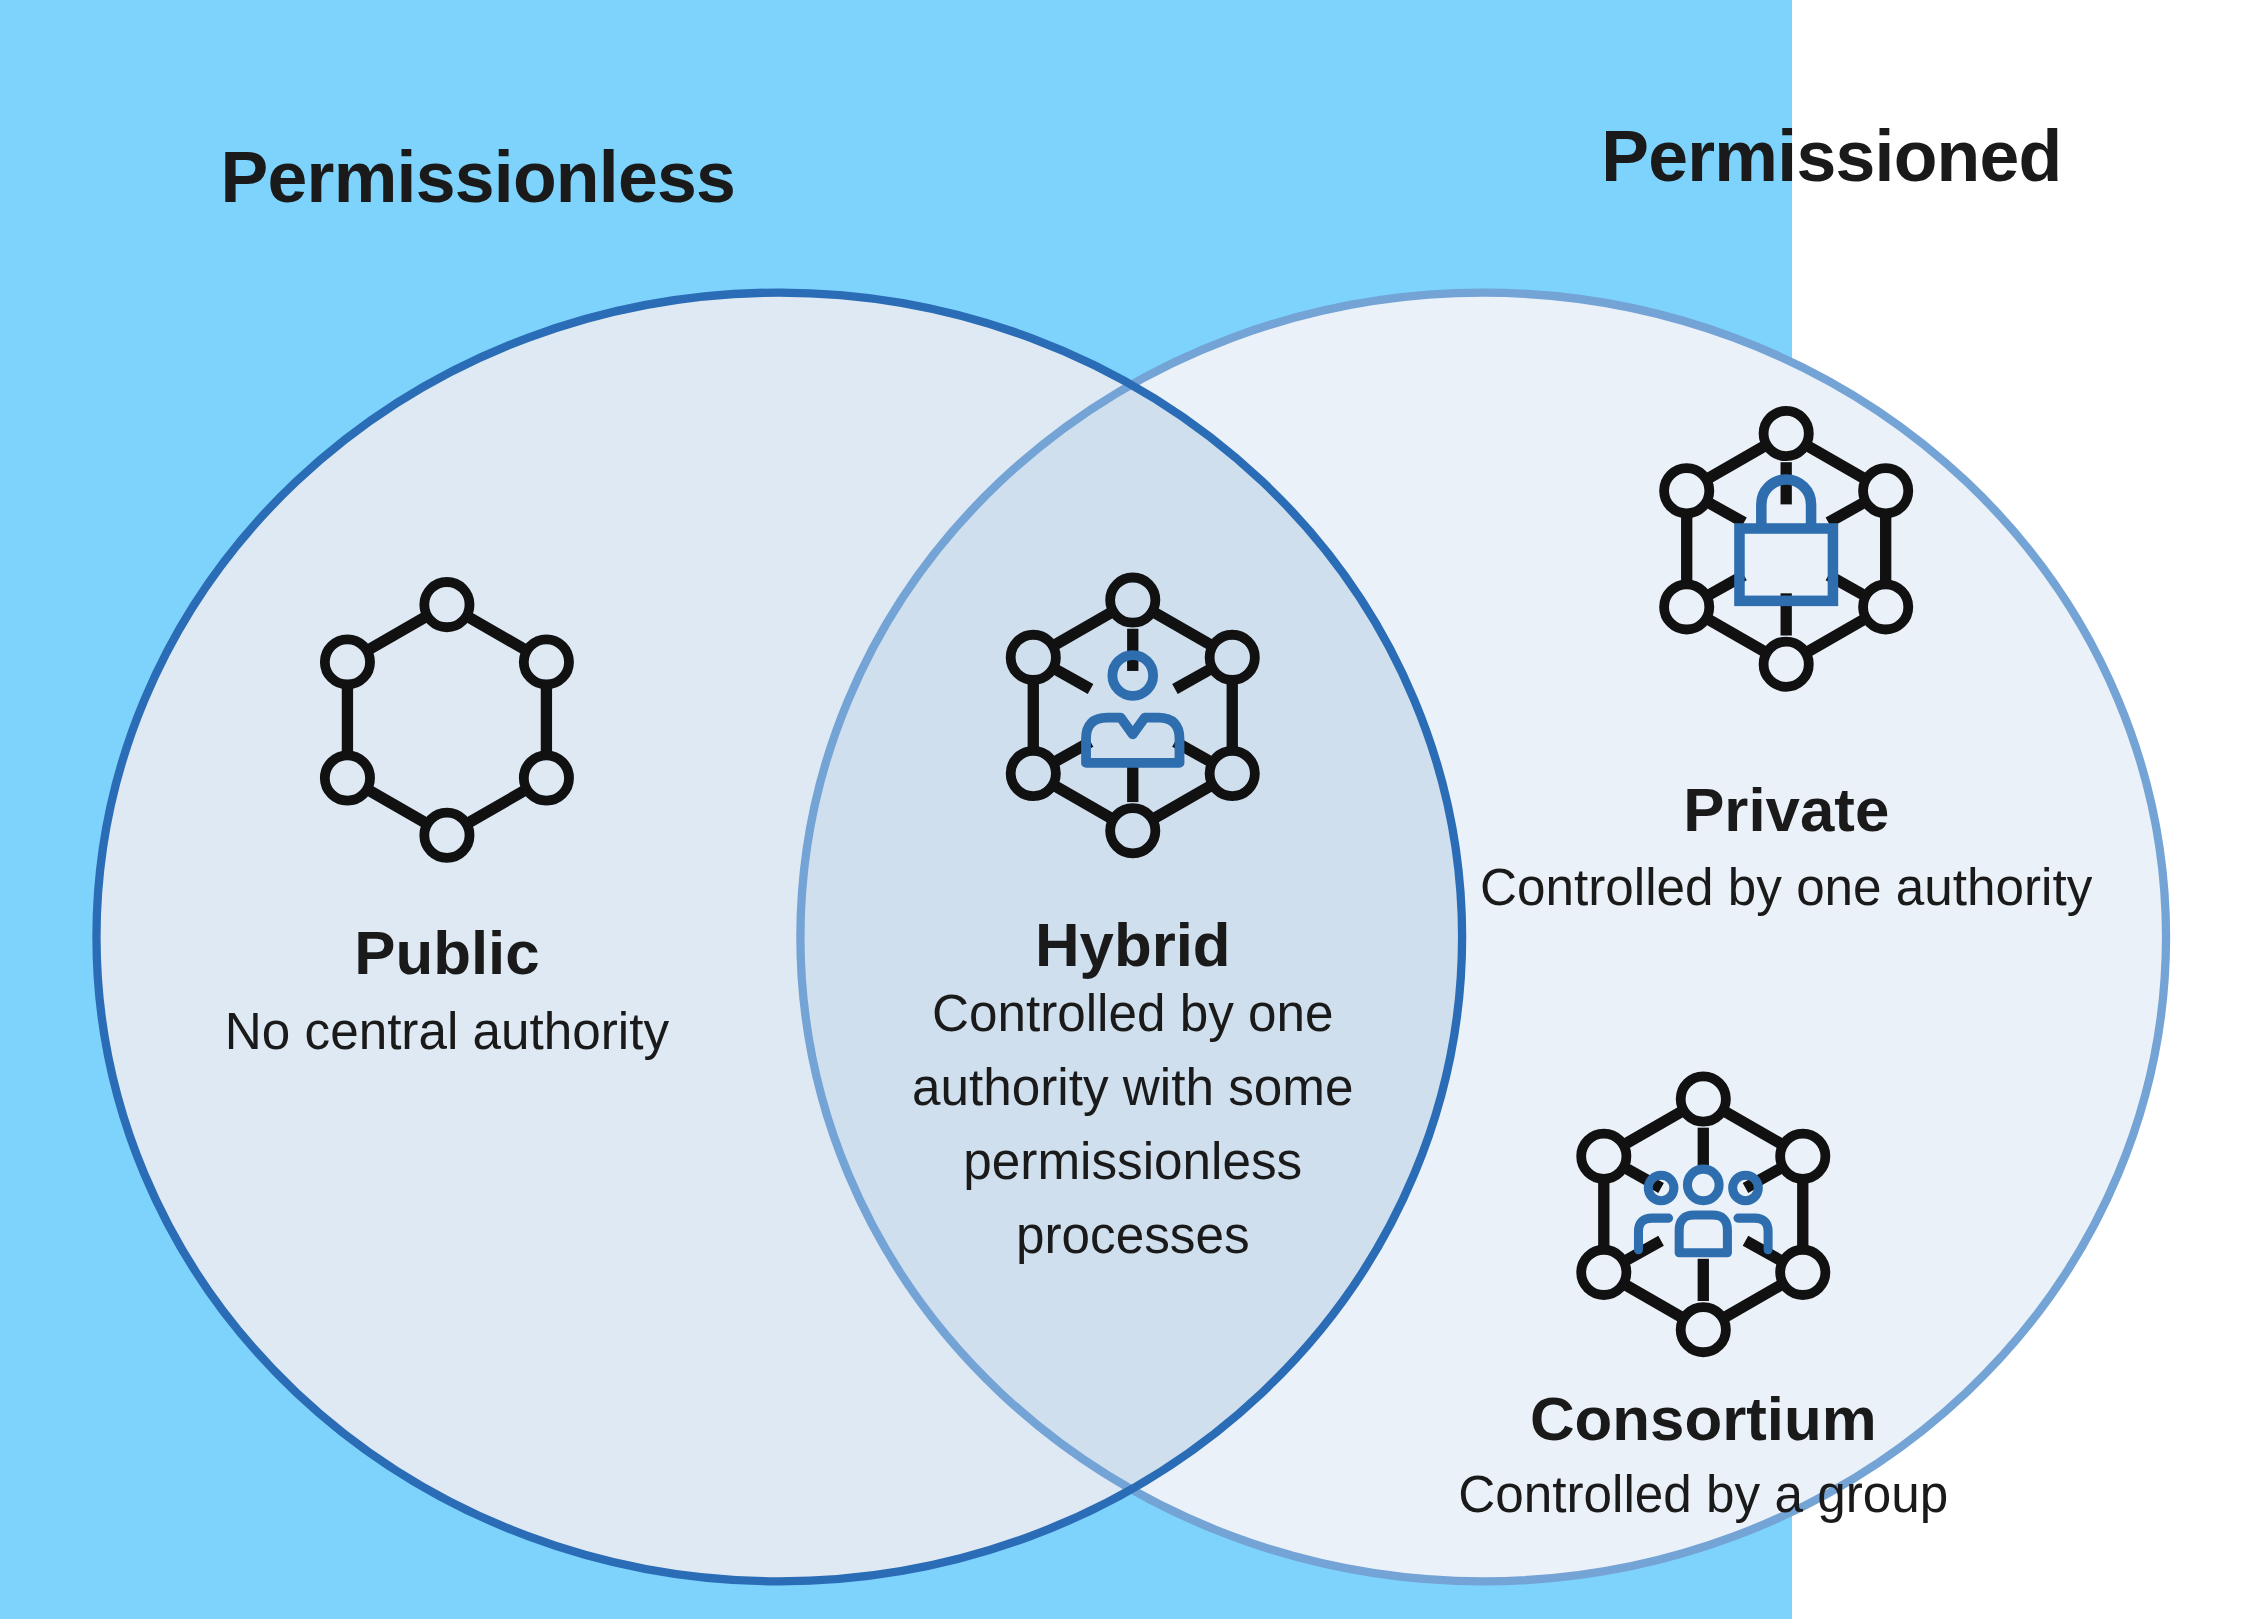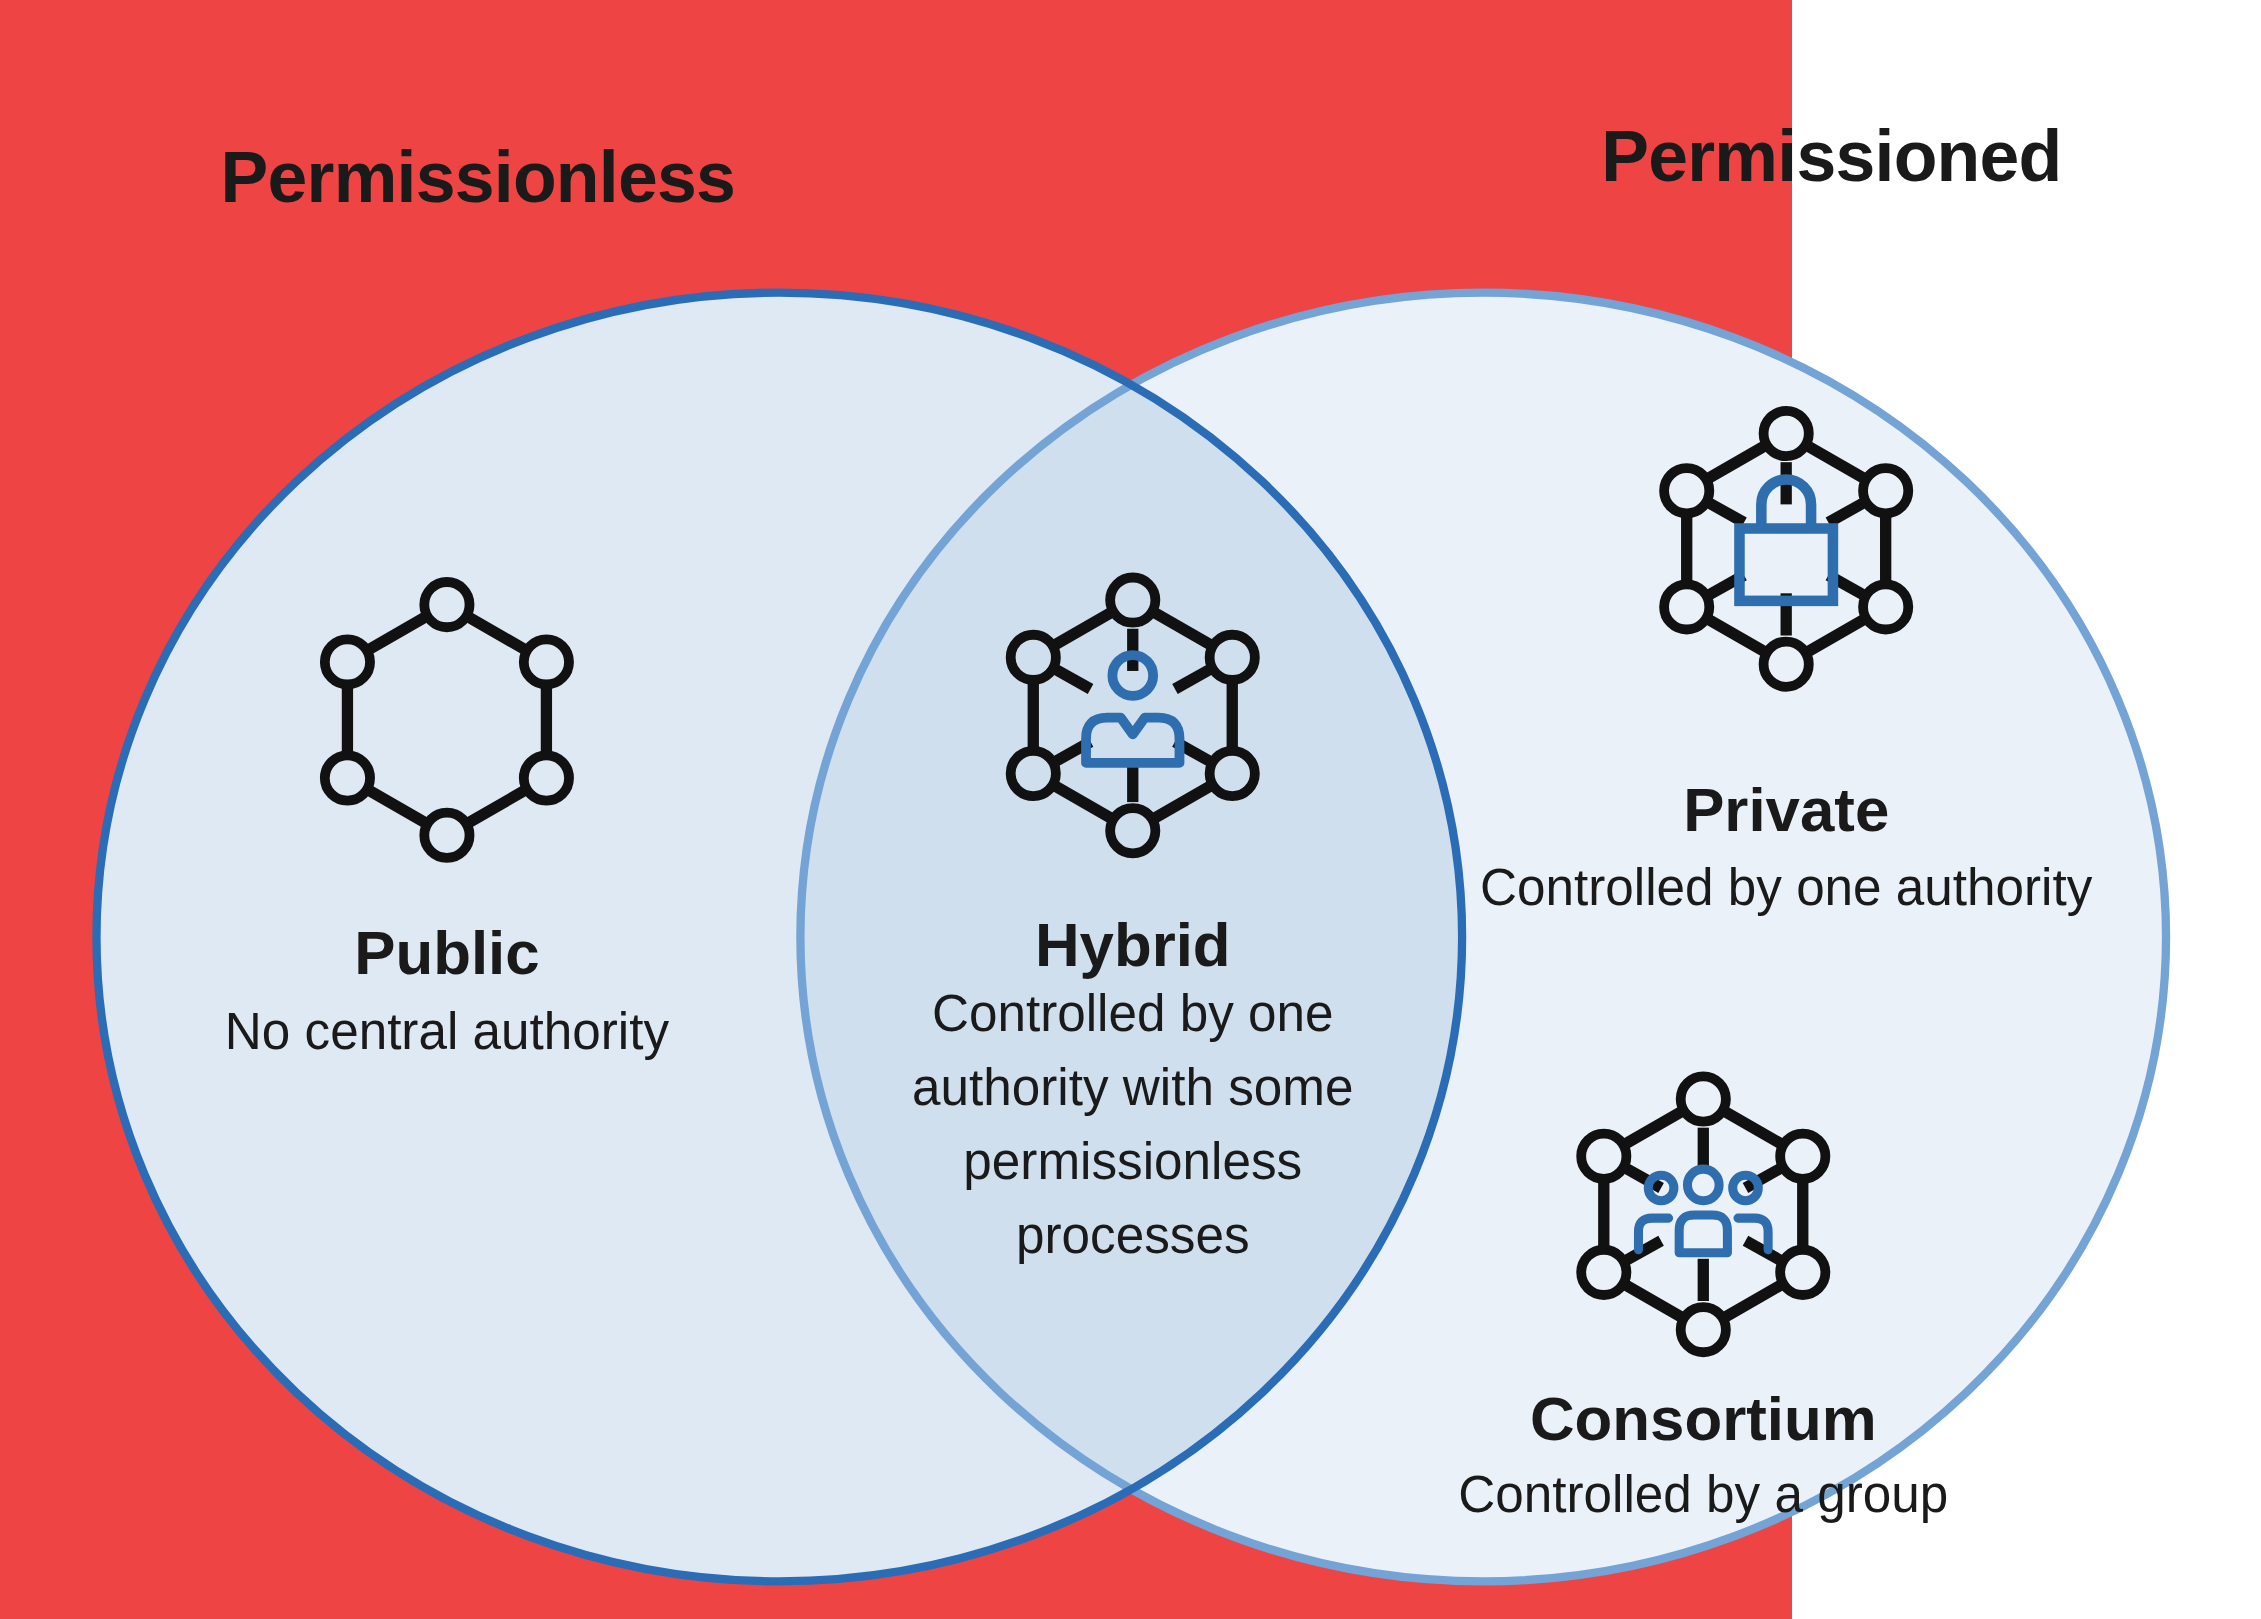--- a/index.html
+++ b/index.html
@@ -1,16 +1,16 @@
 <!DOCTYPE html>
 <html style="font-size:12px"><head>
 <meta charset="utf-8">
 <style>
   html,body{margin:0;padding:0;background:#ffffff;}
-  .stage{width:1792px;height:1620px;background:#ef4444;}
+  .stage{width:1792px;height:1620px;background:#7dd3fc;}
   svg{display:block;width:2261px;height:1620px;}
   text{font-family:"Liberation Sans","DejaVu Sans",sans-serif;fill:#1a1a1a;}
   .title{font-size:95px;font-weight:bold;letter-spacing:-1px;}
   .label{font-size:82px;font-weight:bold;}
   .desc{font-size:68px;font-weight:normal;}
 </style>
 </head>
 <body>
 
 <div class="stage">

